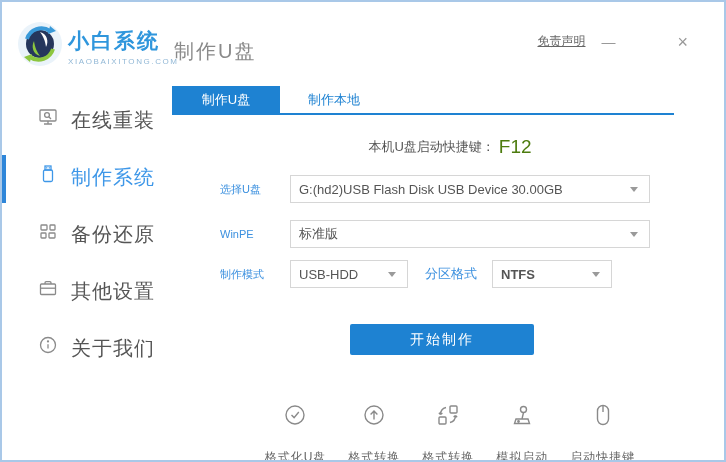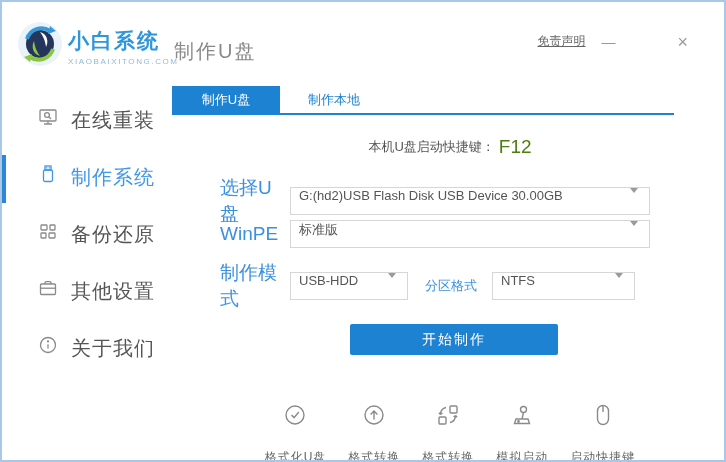--- a/index.html
+++ b/index.html
@@ -28,27 +28,27 @@
   .side-item.active::before { content:""; position:absolute; left:0; top:-9px; width:4px; height:48px; background:#2E86D9; }
   
   .content { position:absolute; left:170px; top:84px; width:556px; bottom:0; }
   .tabbar { width:502px; height:29px; border-bottom:2px solid #1E82D2; display:flex; }
   .tab { width:108px; height:27px; line-height:27px; text-align:center; font-size:13px; color:#1E82D2; cursor:pointer; }
   .tab.active { background:#1E82D2; color:#fff; }
   .hotkey-line { position:absolute; top:50px; left:0; width:556px; text-align:center; font-size:13px; color:#555; }
   .hotkey-value { font-size:19px; color:#4d7c0f; margin-left:4px; vertical-align:-2px; }
   .form-row { position:absolute; left:48px; display:flex; align-items:center; }
   .row1 { top:89px; } .row2 { top:134px; } .row3 { top:174px; }
-  .f-label { width:70px; font-size:19px; color:#3B90DF; flex:none; }
+  .f-label { width:70px; font-size:11px; color:#3B90DF; flex:none; }
   .f-label2 { width:67px; margin-left:17px; font-size:13px; color:#3B90DF; flex:none; }
-  .dropdown { height:28px; border:1px solid #D6D6D6; background:#fff; display:flex; justify-content:space-between; padding:0 11px 0 8px; cursor:pointer; }
-  .dd-wide { width:360px; } .dd-mode { width:118px; } .dd-part { width:143px; }
+  .dropdown { height:28px; border:1px solid #D6D6D6; background:#fff; display:flex; align-items:center; justify-content:space-between; padding:0 11px 0 8px; cursor:pointer; }
+  .dd-wide { width:360px; } .dd-mode { width:118px; } .dd-part { width:120px;font-weight:bold; }
   .dd-value { font-size:13px; color:#555; white-space:nowrap; overflow:hidden; }
   .dd-arrow { width:0; height:0; border-left:4px solid transparent; border-right:4px solid transparent; border-top:5px solid #9a9a9a; flex:none; margin-left:6px; }
-  .start-btn { position:absolute; left:178px; top:238px; width:208px; height:31px; background:#1E82D2; color:#fff; border:none; border-radius:2px; font-size:14px; letter-spacing:2px; cursor:pointer; font-family:inherit; }
+  .start-btn { position:absolute; left:178px; top:238px; width:184px; height:31px; background:#1E82D2; color:#fff; border:none; border-radius:2px; font-size:14px; letter-spacing:2px; cursor:pointer; font-family:inherit; }
   .footer-tools { position:absolute; top:316px; left:0; width:556px; display:flex; justify-content:center; gap:22px; }
   .tool { display:flex; flex-direction:column; align-items:center; cursor:pointer; }
   .tool-icon { height:26px; color:#8a8a8a; margin-bottom:4px; display:flex; }
   .tool-label { font-size:12px; color:#666; letter-spacing:1px;margin-top:17px; }
   svg { display:block; }
 </style>
 </head>
 <body>
 
 <div class="window">

